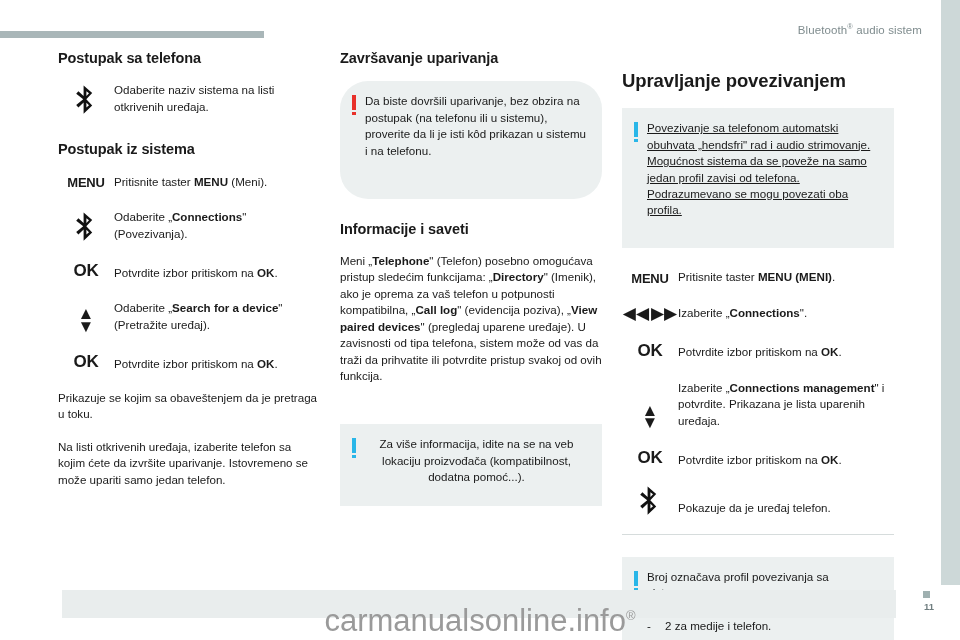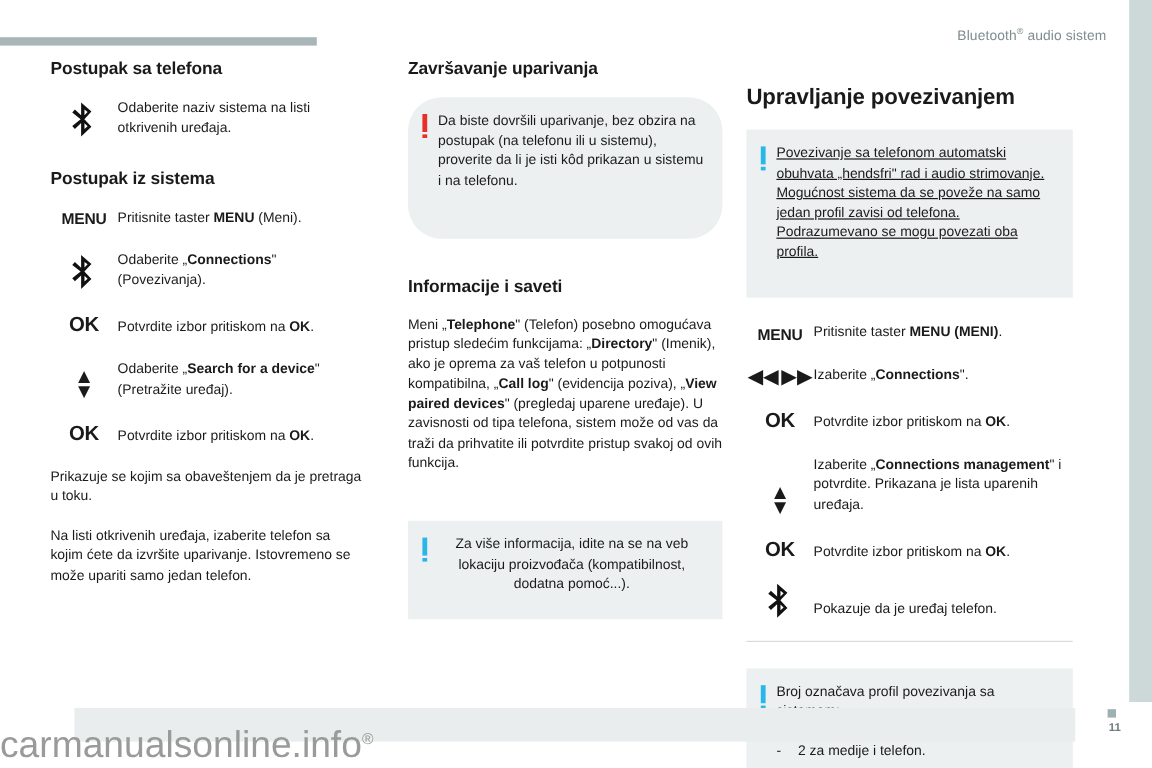--- a/index.html
+++ b/index.html
@@ -49,21 +49,21 @@
     top: 0;
     width: 19px;
     height: 585px;
     background: #cdd8d8;
   }
   
   .col {
     position: absolute;
     top: 50px;
   }
-  .col-1 { left: 42px;  width: 262px; }
+  .col-1 { left: 58px;  width: 262px; }
   .col-2 { left: 340px; width: 262px; }
   .col-3 { left: 622px; width: 272px; margin-top: 20px; }
 
   h2.section-title {
     font-size: 14.5px;
     font-weight: bold;
     margin: 0 0 14px 0;
     letter-spacing: -0.1px;
     line-height: 1.2;
   }
@@ -190,21 +190,21 @@
     border-top: 1px solid #d6dcdc;
     margin: 2px 0 0 0;
   }
 
   
   .footer-watermark {
     position: absolute;
     left: 0;
     bottom: 1px;
     width: 960px;
-    text-align: left;
+    text-align: center;
     font-size: 31px;
     color: #9a9a9a;
     letter-spacing: 0px;
     white-space: nowrap;
   }
   .footer-watermark sup {
     font-size: 13px;
     vertical-align: super;
   }
   .footer-plate {
@@ -310,21 +310,21 @@
   <div class="col col-2">
 
     <h2 class="section-title">Završavanje uparivanja</h2>
 
     <div class="callout c-warn">
       <div class="bar warn"></div>
       <div class="ctext">Da biste dovršili uparivanje, bez obzira na postupak (na telefonu ili u sistemu), proverite da li je isti kôd prikazan u sistemu i na telefonu.</div>
     </div>
 
 
-    <h2 class="section-title" style="margin-top:32px;">Informacije i saveti</h2>
+    <h2 class="section-title" style="margin-top:22px;">Informacije i saveti</h2>
 
     <p class="body-text">
       <span>Meni „</span><b>Telephone</b><span>" (Telefon) posebno omogućava pristup sledećim funkcijama: „</span><b>Directory</b><span>" (Imenik), ako je oprema za vaš telefon u potpunosti kompatibilna, „</span><b>Call log</b><span>" (evidencija poziva), „</span><b>View paired devices</b><span>" (pregledaj uparene uređaje). U zavisnosti od tipa telefona, sistem može od vas da traži da prihvatite ili potvrdite pristup svakoj od ovih funkcija.</span>
     </p>
 
     <div class="callout c-info-mid">
       <div class="bar info"></div>
       <div class="ctext">Za više informacija, idite na se na veb lokaciju proizvođača (kompatibilnost, dodatna pomoć...).</div>
     </div>
   </div>

